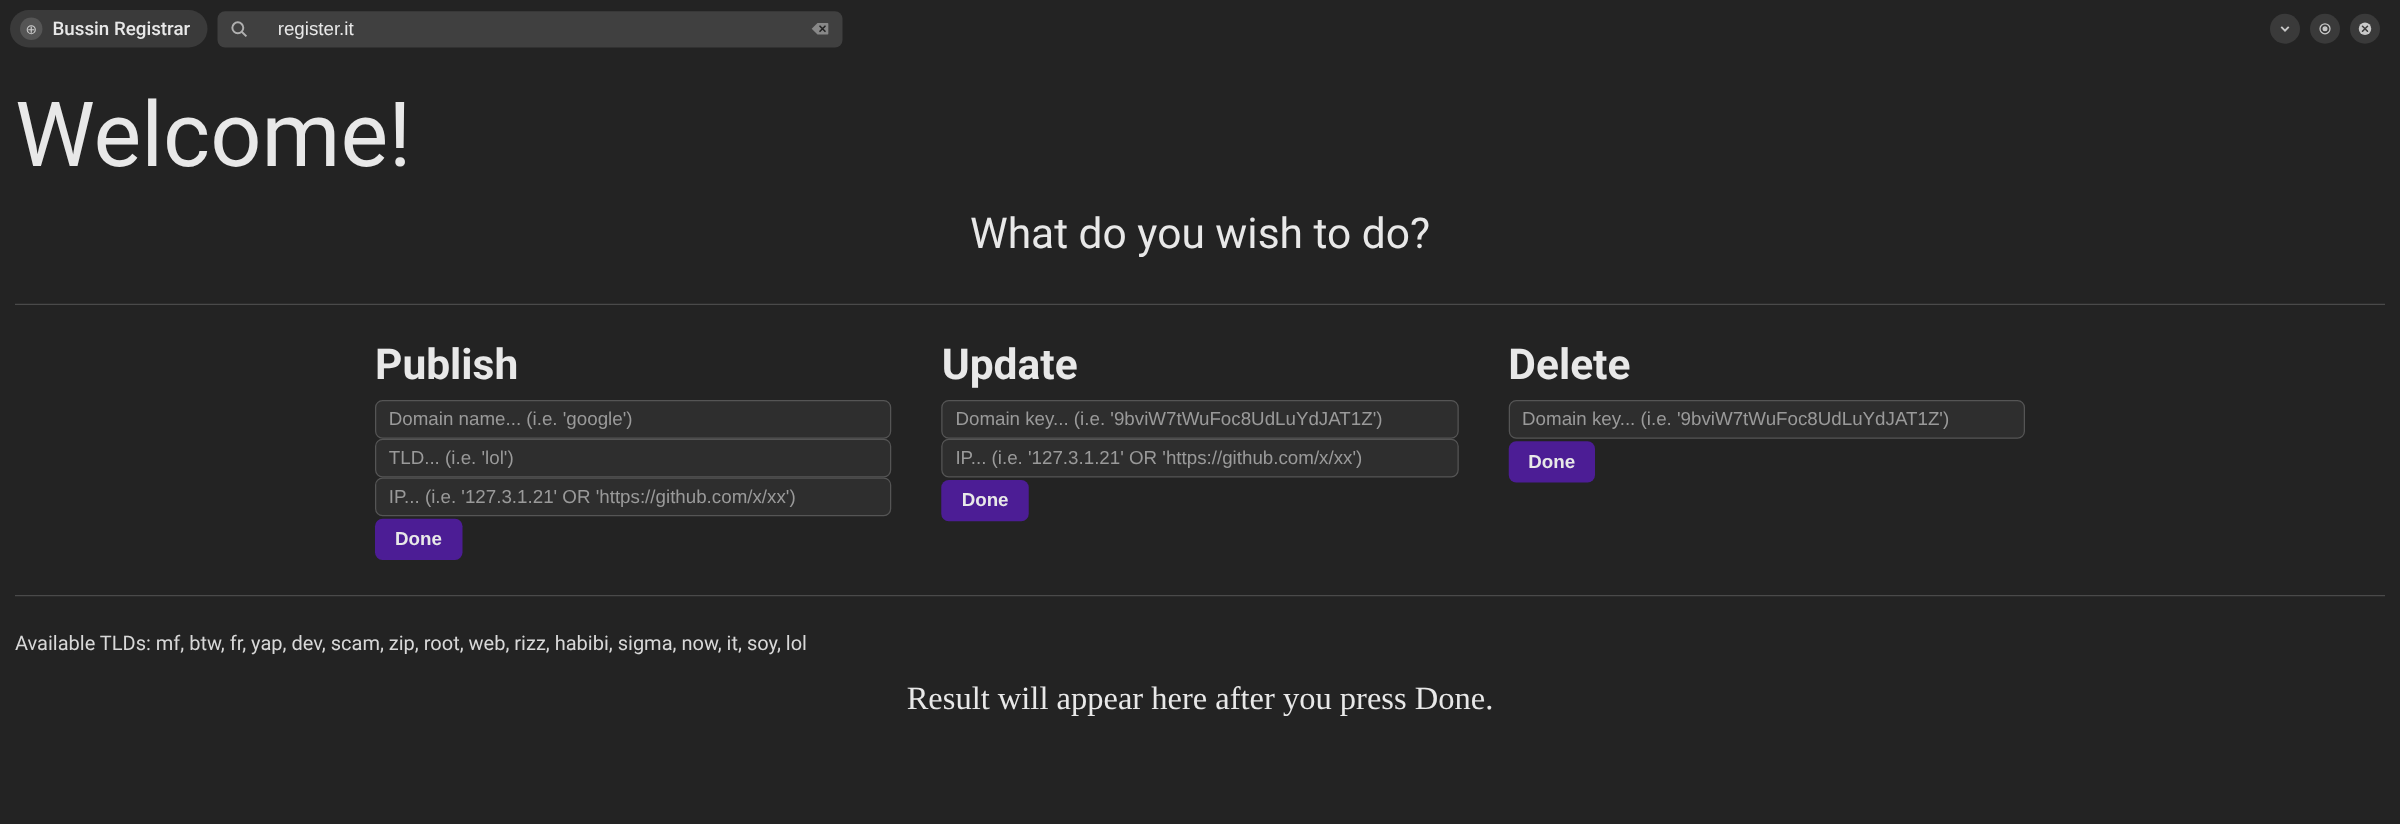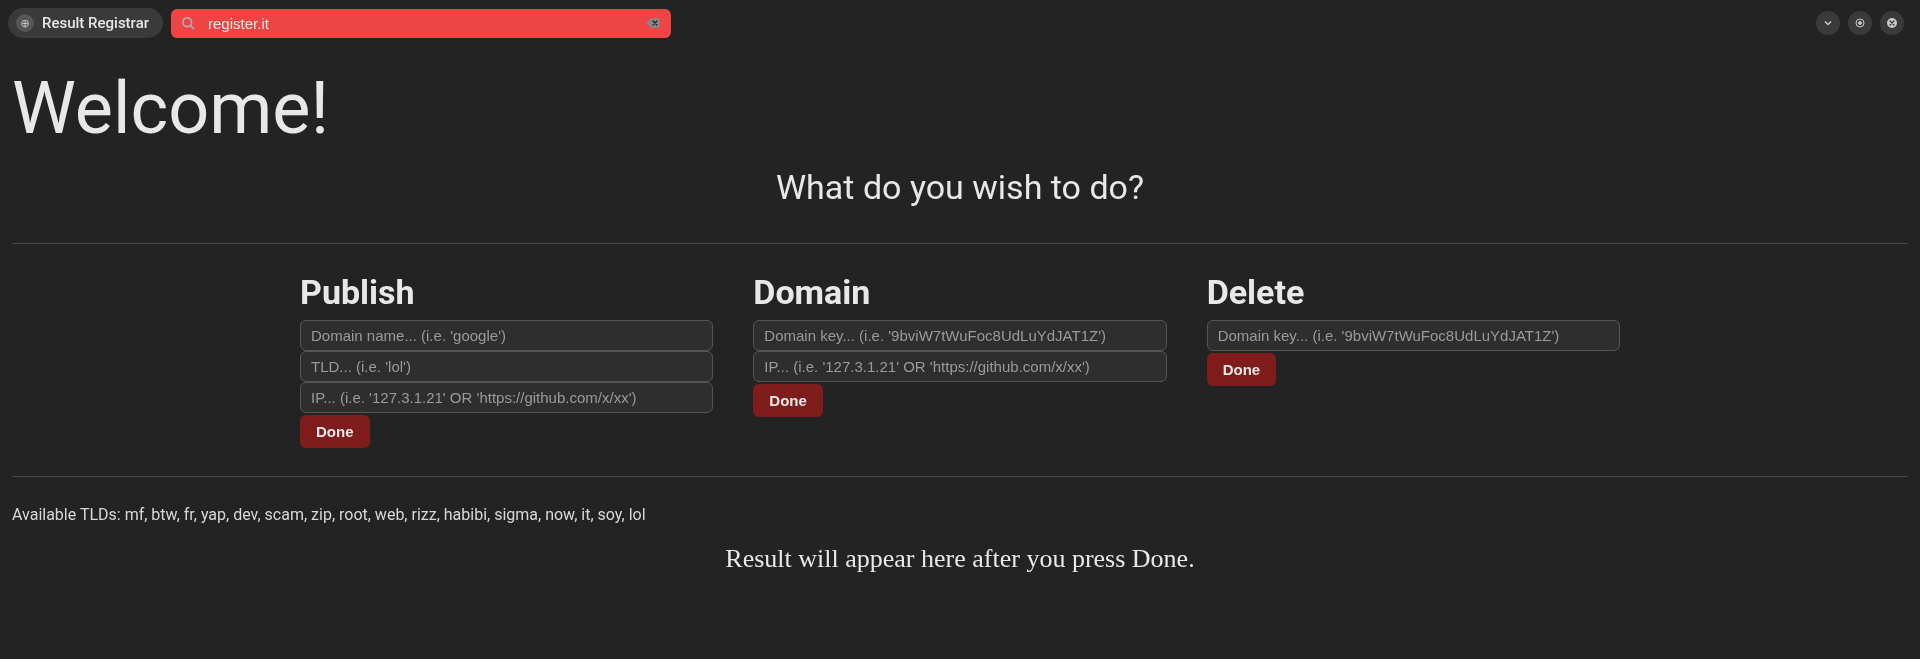--- a/index.html
+++ b/index.html
@@ -39,25 +39,25 @@
       background: #555;
       display: flex;
       align-items: center;
       justify-content: center;
       font-size: 11px;
       color: #ccc;
     }
     .url-bar {
       display: flex;
       align-items: center;
-      background: #ef4444;
+      background: #404040;
       border-radius: 6px;
       padding: 6px 10px;
       width: 500px;
-      gap: 12px;
+      gap: 23px;
     }
     .search-icon {
       color: #b0b0b0;
       display: flex;
       align-items: center;
     }
     .url-input {
       flex: 1;
       background: transparent;
       border: none;
@@ -133,21 +133,21 @@
       padding: 6px 10px;
       color: #e8e8e8;
       font-size: 15px;
       outline: none;
       width: 100%;
     }
     .text-input::placeholder {
       color: #9a9a9a;
     }
     .done-btn {
-      background: #7f1d1d;
+      background: #4c1d95;
       border: none;
       border-radius: 6px;
       padding: 8px 16px;
       color: #e8e8e8;
       font-size: 15px;
       font-weight: 600;
       cursor: pointer;
       align-self: flex-start;
       margin-top: 2px;
     }
@@ -164,21 +164,21 @@
       font-weight: 400;
       font-family: Liberation Serif, serif;
     }
   </style>
 </head>
 <body>
 
 <div class="topbar">
   <div class="app-badge">
     <span class="app-icon">⊕</span>
-    <span>Result Registrar</span>
+    <span>Bussin Registrar</span>
   </div>
   <div class="url-bar">
     <span class="search-icon">
       <svg width="15" height="15" viewBox="0 0 24 24" fill="none" stroke="currentColor" stroke-width="2.5">
           <circle cx="10" cy="10" r="7"></circle>
           <line x1="21" y1="21" x2="15" y2="15"></line>
         </svg>
     </span>
     <input type="text" class="url-input" value="register.it" style="">
     <span class="clear-icon">
@@ -219,21 +219,21 @@
   <div class="columns">
     <div class="col">
       <h2>Publish</h2>
       <input type="text" class="text-input" placeholder="Domain name... (i.e. 'google')" style="">
       <input type="text" class="text-input" placeholder="TLD... (i.e. 'lol')" style="">
       <input type="text" class="text-input" placeholder="IP... (i.e. '127.3.1.21' OR 'https://github.com/x/xx')" style="">
       <button class="done-btn">Done</button>
     </div>
 
     <div class="col">
-      <h2>Domain</h2>
+      <h2>Update</h2>
       <input type="text" class="text-input" placeholder="Domain key... (i.e. '9bviW7tWuFoc8UdLuYdJAT1Z')" style="">
       <input type="text" class="text-input" placeholder="IP... (i.e. '127.3.1.21' OR 'https://github.com/x/xx')" style="">
       <button class="done-btn">Done</button>
     </div>
 
     <div class="col">
       <h2>Delete</h2>
       <input type="text" class="text-input" placeholder="Domain key... (i.e. '9bviW7tWuFoc8UdLuYdJAT1Z')" style="">
       <button class="done-btn">Done</button>
     </div>

